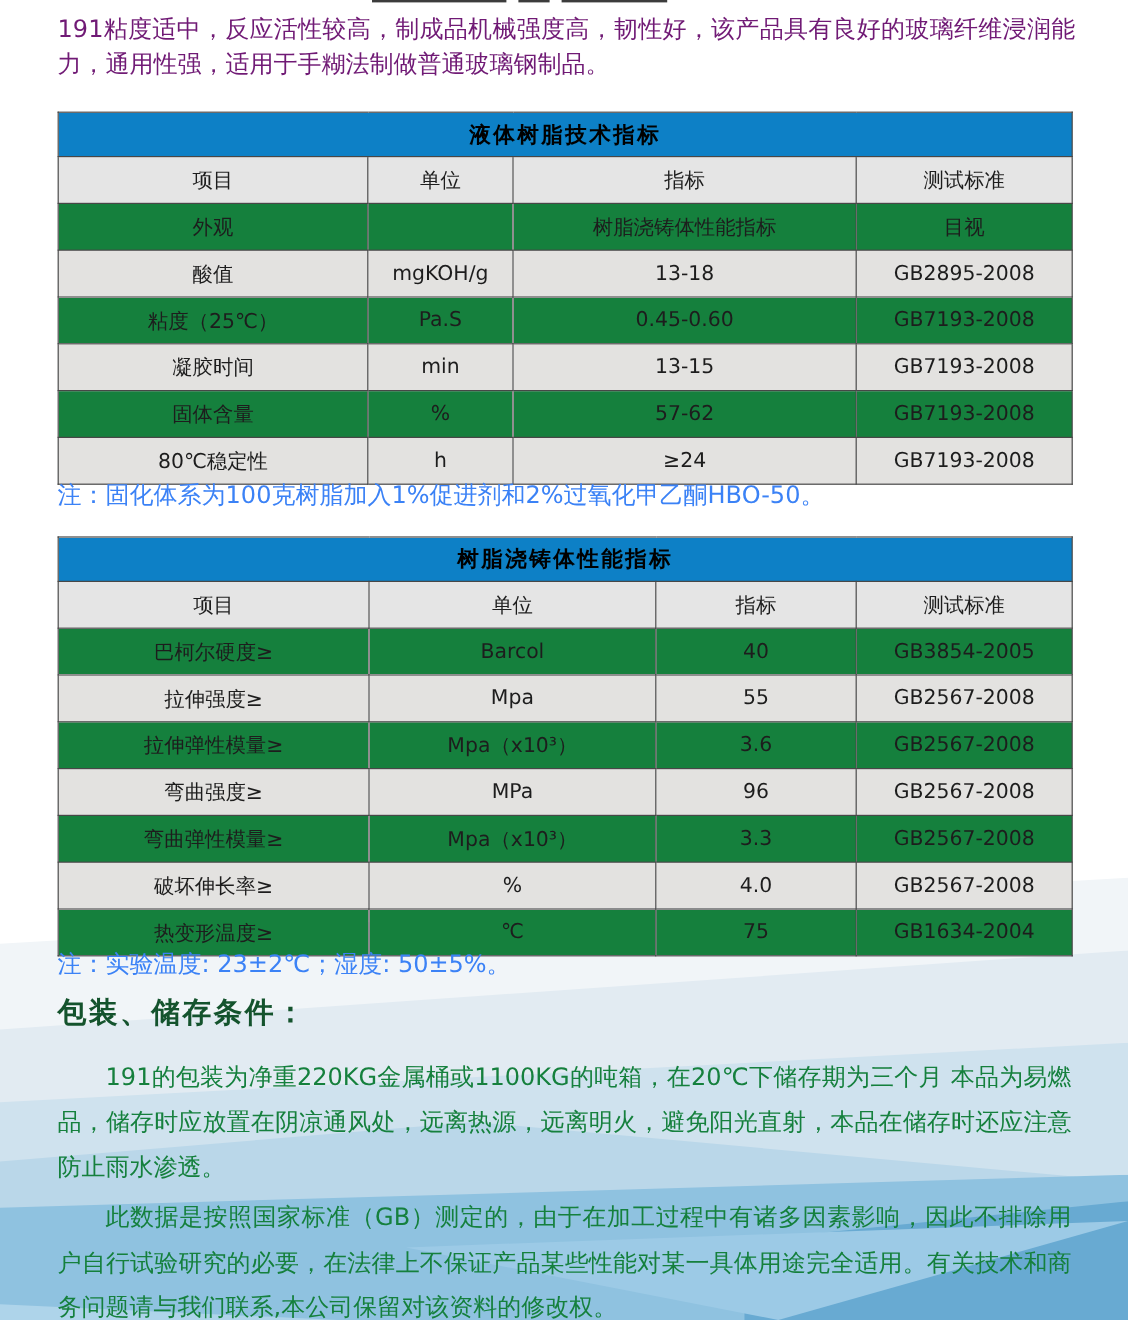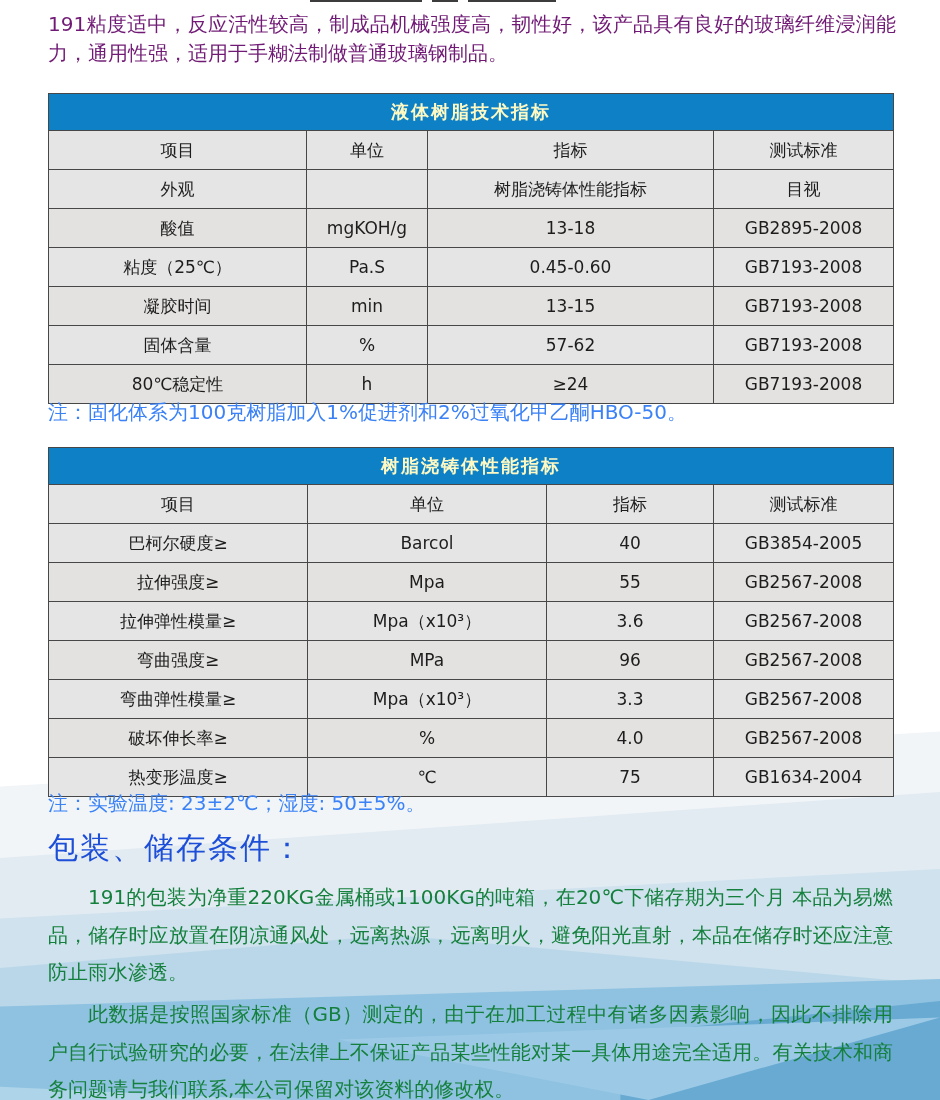--- a/index.html
+++ b/index.html
@@ -28,43 +28,43 @@
   .intro{
     position:absolute;left:48px;top:10px;width:848px;margin:0;
     font-size:20px;line-height:29px;text-align:justify;color:#701a75;
   }
   .note{
     position:absolute;left:48px;margin:0;
     font-size:20px;line-height:26px;color:#3b82f6;white-space:nowrap;
   }
   .section-heading{
     position:absolute;left:48px;top:828px;margin:0;
-    font-size:30px;font-weight:normal;color:#1d4ed8;letter-spacing:2px;
+    font-size:24px;font-weight:bold;color:#14532d;letter-spacing:2px;
   }
   .body-para{
     position:absolute;left:48px;width:845px;margin:0;
     font-size:20px;line-height:37.5px;text-align:justify;
     text-indent:2em;color:#15803d;
   }
   
   table.spec{
     position:absolute;left:48px;
     width:845px;table-layout:fixed;border-collapse:collapse;
     font-size:17px;text-align:center;color:#1d1d1d;
   }
   table.spec th,table.spec td{
     border:1px solid #474747;padding:0 4px;font-weight:normal;
     overflow:hidden;white-space:nowrap;
   }
   table.spec th.title{
-    background:#0d80c6;color:#fef9c3;height:36px;
+    background:#0d80c6;color:#000000;height:36px;
     font-size:18px;font-weight:bold;letter-spacing:2px;
   }
   table.spec tr.cols th{height:38px;background:#e5e5e5;}
-  table.spec tbody td{height:38px;background:#e5e5e5;}
+  table.spec tbody td{height:38px;background:#15803d;}
   table.spec tbody tr:nth-child(even) td{background:#e3e2e0;}
 </style>
 </head>
 <body>
 
 <div class="page">
 
   <div class="bg-layer bgA"></div>
   <div class="bg-layer bgB"></div>
   <div class="bg-layer bgC"></div>

